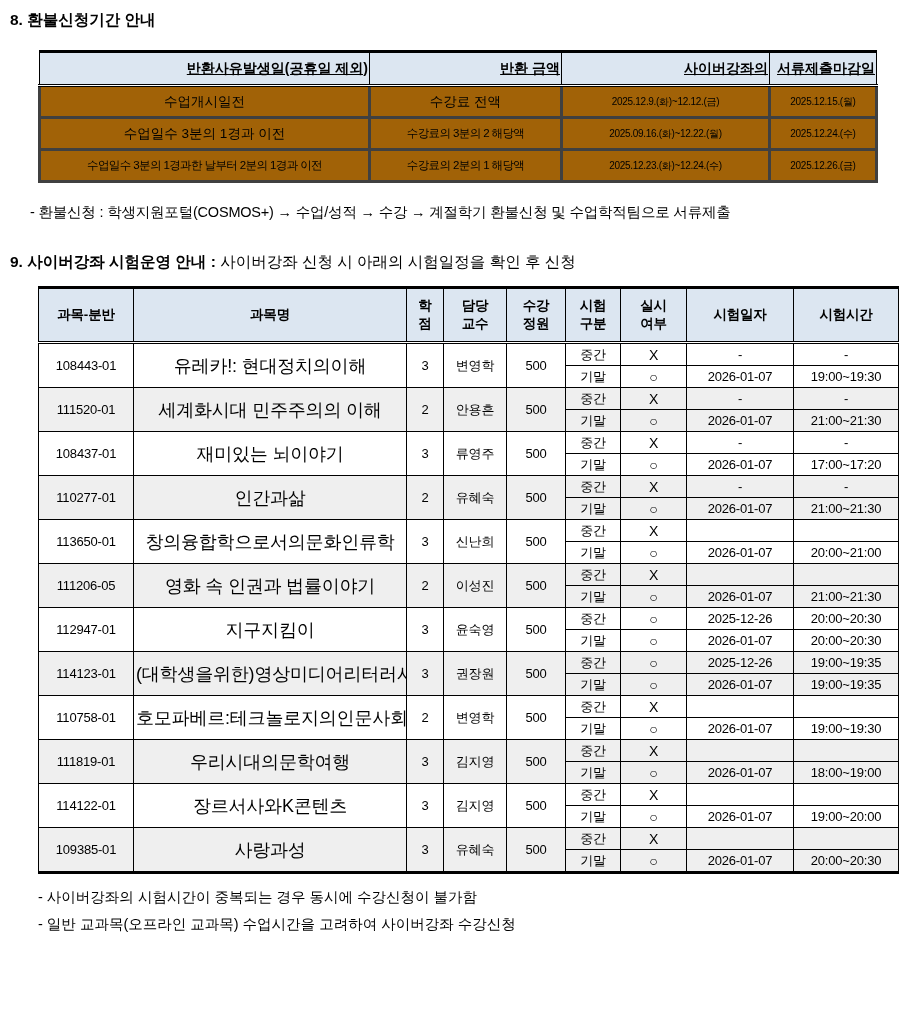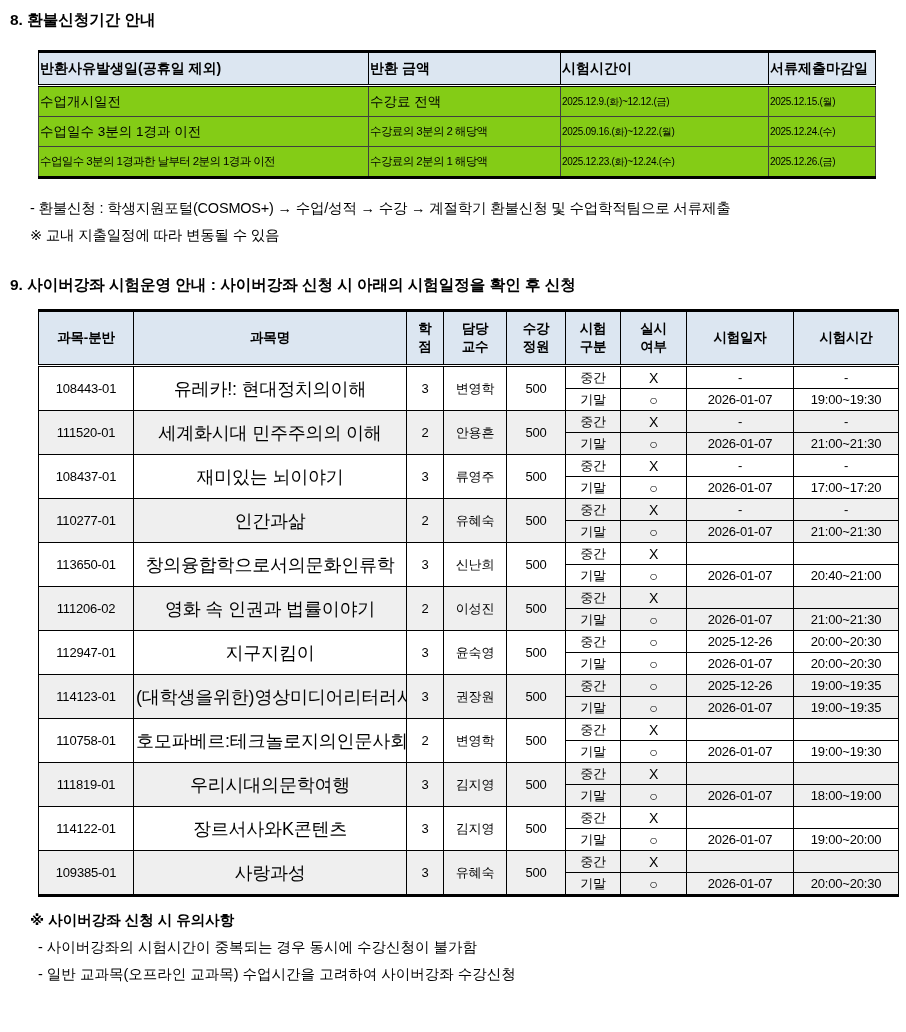--- a/index.html
+++ b/index.html
@@ -4,39 +4,39 @@
 <style>
   html,body{margin:0;padding:0;background:#fff;}
   body{
     width:906px;height:1032px;
     font-family:"Liberation Sans","DejaVu Sans",sans-serif;
     color:#000;
   }
   .page{position:relative;width:906px;height:1032px;overflow:hidden;background:#fff;}
 
   .sec-title{font-size:15.5px;font-weight:bold;margin:10px 0 0 10px;line-height:20px;}
-  .sec-title .normal{font-weight:bold;}
+  .sec-title .normal{font-weight:normal;}
 
   table{border-collapse:collapse;table-layout:fixed;}
   th,td{overflow:hidden;white-space:nowrap;}
 
   
   #refund-table{
     margin:20px 0 0 38px;width:837px;
     border-top:3px solid #000;border-bottom:3px solid #000;
     border-left:1px solid #000;border-right:1px solid #000;
   }
   #refund-table th{
     background:var(--header-bg,#dce6f1);
     border:1px solid #000;border-bottom:3px double #000;
-    font-size:14px;font-weight:bold;height:29px;text-align:left;
+    font-size:14px;font-weight:bold;height:29px;text-align:right;text-decoration:underline;
   }
   #refund-table td{
-    border:1px solid #404040;
-    font-size:13.5px;height:27px;background:#84cc16;
+    border:3px solid #404040;text-align:center;
+    font-size:13.5px;height:27px;background:#a16207;
   }
   #refund-table td.date{font-size:10px;letter-spacing:-0.3px;}
   #refund-table td.small{font-size:11.5px;letter-spacing:-0.6px;}
 
   .notes{margin:16px 0 0 30px;font-size:14.5px;line-height:27px;letter-spacing:-0.2px;}
   .notes .note-line{white-space:nowrap;}
 
   .sec9-title{margin:26px 0 0 10px;}
 
   
@@ -74,21 +74,21 @@
     <colgroup>
       <col style="width:330px">
         <col style="width:192px">
         <col style="width:208px">
         <col style="width:107px">
     </colgroup>
     <thead>
         <tr id="refund-head-row">
           <th>반환사유발생일(공휴일 제외)</th>
           <th>반환 금액</th>
-          <th>시험시간이</th>
+          <th>사이버강좌의</th>
           <th>서류제출마감일</th>
         </tr>
       </thead>
     <tbody id="refund-body">
         <tr>
           <td>수업개시일전</td>
           <td>수강료 전액</td>
           <td class="date">2025.12.9.(화)~12.12.(금)</td>
           <td class="date">2025.12.15.(월)</td>
         </tr>
@@ -102,21 +102,20 @@
           <td class="small">수업일수 3분의 1경과한 날부터 2분의 1경과 이전</td>
           <td class="small">수강료의 2분의 1 해당액</td>
           <td class="date">2025.12.23.(화)~12.24.(수)</td>
           <td class="date">2025.12.26.(금)</td>
         </tr>
       </tbody>
   </table>
 
   <div class="notes" id="refund-notes">
       <div class="note-line">- 환불신청 : 학생지원포털(COSMOS+) → 수업/성적 → 수강 → 계절학기 환불신청 및 수업학적팀으로 서류제출</div>
-      <div class="note-line">※ 교내 지출일정에 따라 변동될 수 있음</div>
     </div>
 
   <div class="sec-title sec9-title">
     <span>9. 사이버강좌 시험운영 안내 :</span>
     <span class="normal">사이버강좌 신청 시 아래의 시험일정을 확인 후 신청</span>
   </div>
 
   <table id="exam-table">
     <colgroup>
       <col style="width:95px">
@@ -224,24 +223,24 @@
           <td rowspan="2">500</td>
           <td>중간</td>
           <td class="held">X</td>
           <td></td>
           <td></td>
         </tr>
         <tr class="">
           <td>기말</td>
           <td class="held">○</td>
           <td>2026-01-07</td>
-          <td>20:40~21:00</td>
-        </tr>
-        <tr class="stripe">
-          <td rowspan="2">111206-02</td>
+          <td>20:00~21:00</td>
+        </tr>
+        <tr class="stripe">
+          <td rowspan="2">111206-05</td>
           <td class="course-name" rowspan="2">영화 속 인권과 법률이야기</td>
           <td rowspan="2">2</td>
           <td rowspan="2">이성진</td>
           <td rowspan="2">500</td>
           <td>중간</td>
           <td class="held">X</td>
           <td></td>
           <td></td>
         </tr>
         <tr class="stripe">
@@ -349,20 +348,19 @@
         <tr class="stripe">
           <td>기말</td>
           <td class="held">○</td>
           <td>2026-01-07</td>
           <td>20:00~20:30</td>
         </tr>
       </tbody>
   </table>
 
   <div class="footnote">
-    <div class="fn-title">※ 사이버강좌 신청 시 유의사항</div>
     <div id="footnote-items">
         <div class="fn-item">- 사이버강좌의 시험시간이 중복되는 경우 동시에 수강신청이 불가함</div>
         <div class="fn-item">- 일반 교과목(오프라인 교과목) 수업시간을 고려하여 사이버강좌 수강신청</div>
       </div>
   </div>
 
 </div>
 
 </body></html>

